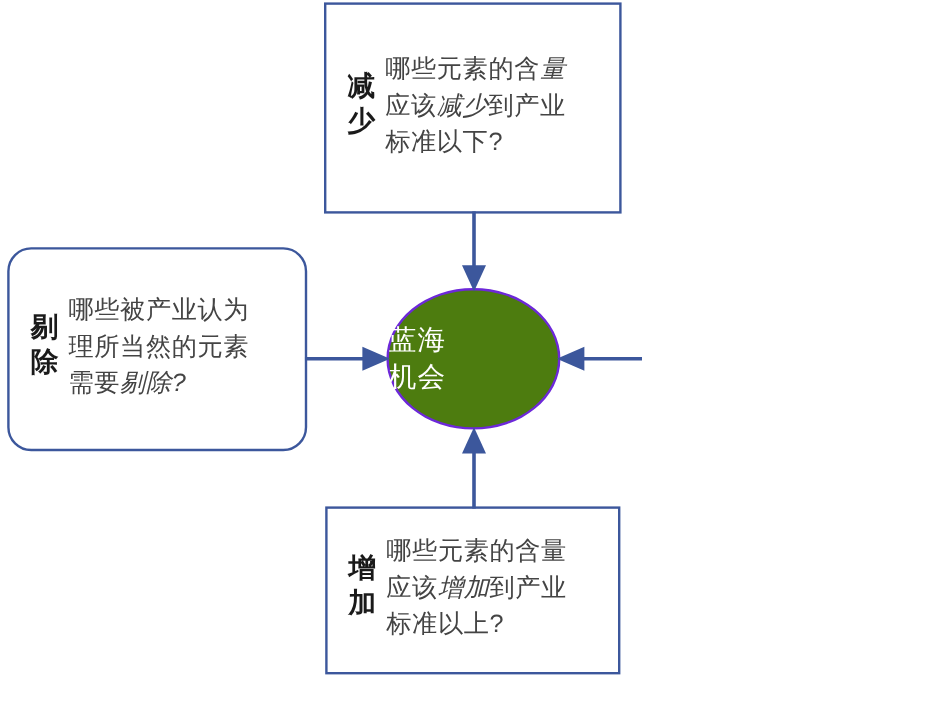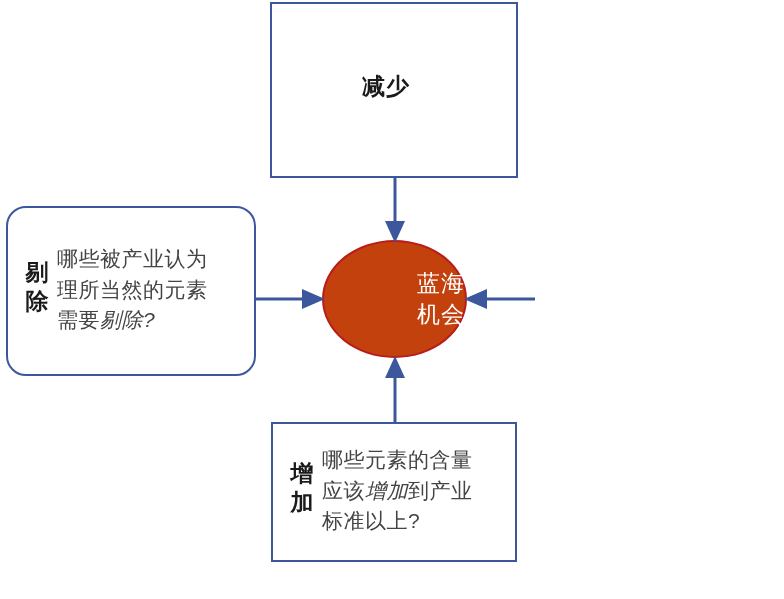--- a/index.html
+++ b/index.html
@@ -62,25 +62,25 @@
 
   
   .ellipse {
     position: absolute;
     left: 322px;
     top: 240px;
     width: 145px;
     height: 118px;
     box-sizing: border-box;
     border-radius: 50%;
-    background: #c2410c;
-    border: 2px solid #b91c1c;
+    background: #4d7c0f;
+    border: 2px solid #6d28d9;
     display: flex;
     align-items: center;
-    justify-content: flex-end;
+    justify-content: flex-start;
   }
   .ellipse-label {
     color: #ffffff;
     font-size: 23px;
     font-weight: normal;
     text-align: center;
     line-height: 1.35;
     letter-spacing: 1px;
     white-space: pre-line;
   }
@@ -94,20 +94,21 @@
   #arrow-left   { left: 254px; top: 284px; width: 72px; height: 30px; }
   #arrow-right  { left: 463px; top: 284px; width: 72px; height: 30px; }
 </style>
 </head>
 <body>
 
 <div id="canvas">
 
   <div class="box" id="box-reduce">
     <div class="box-title">减少</div>
+    <div class="box-body">哪些元素的含<span class="emph">量</span>应该<span class="emph">减少</span>到产业标准以下?</div>
   </div>
 
   <div class="box" id="box-eliminate">
     <div class="box-title">剔除</div>
     <div class="box-body">哪些被产业认为理所当然的元素需要<span class="emph">剔除?</span></div>
   </div>
 
 
   <div class="box" id="box-raise">
     <div class="box-title">增加</div>

